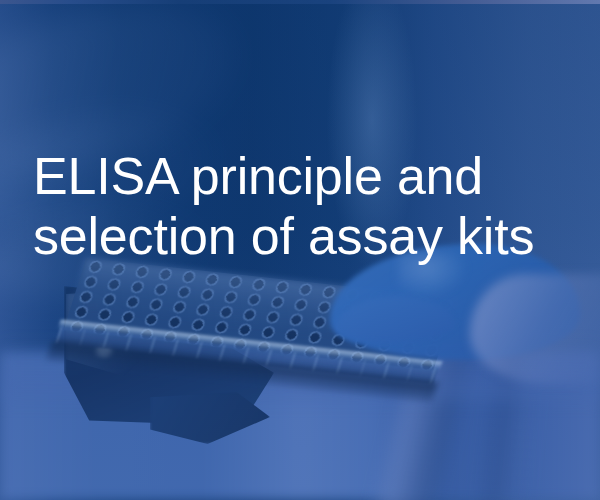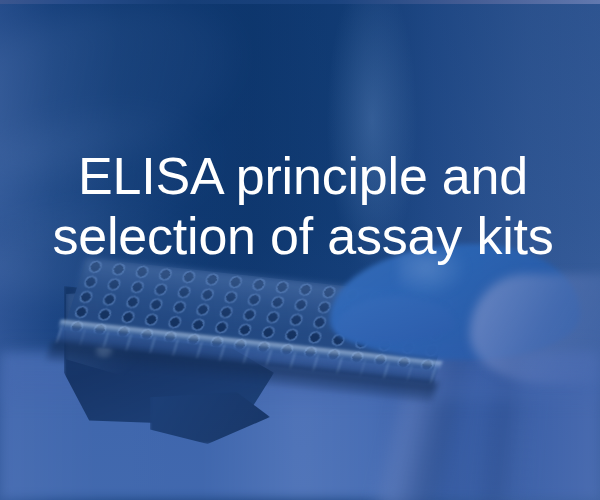--- a/index.html
+++ b/index.html
@@ -7,21 +7,20 @@
     padding: 0;
     background: #ffffff;
   }
   #banner {
     position: relative;
     width: 600px;
     height: 500px;
     overflow: hidden;
     background: #123c74;
     font-family: "Liberation Sans", sans-serif;
-    text-align: center;
   }
   .layer {
     position: absolute;
     top: 0; left: 0;
     width: 600px;
     height: 500px;
     pointer-events: none;
   }
 
   

